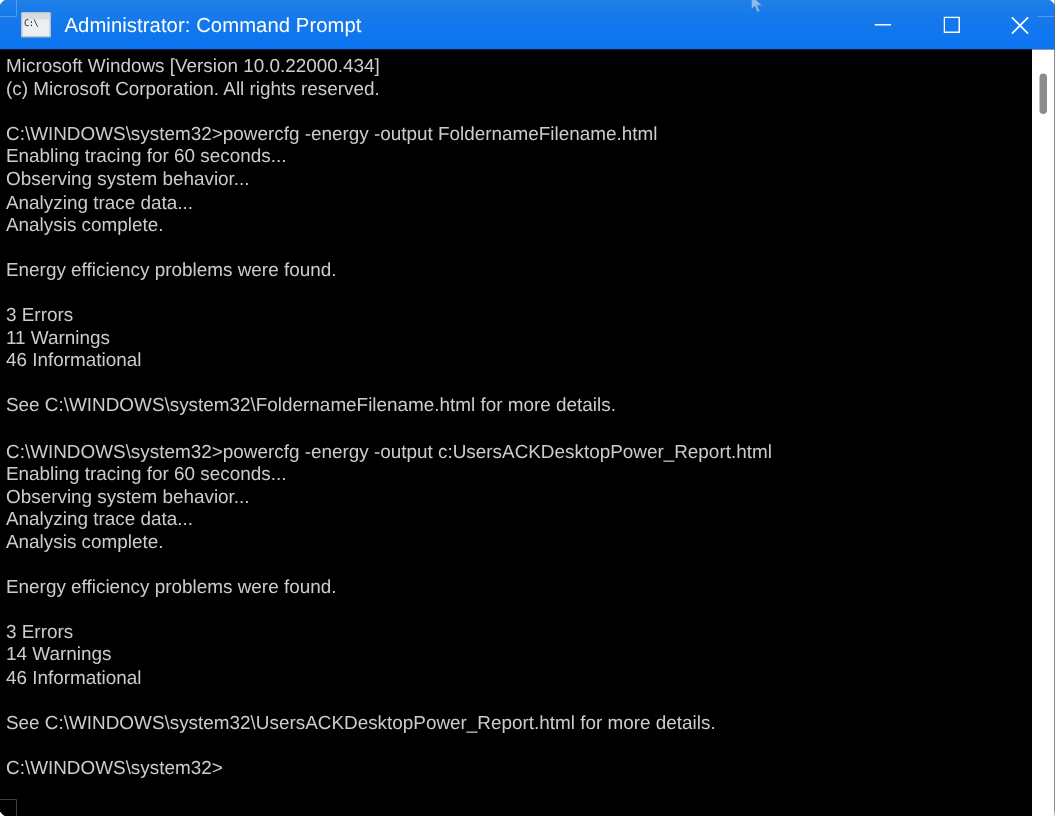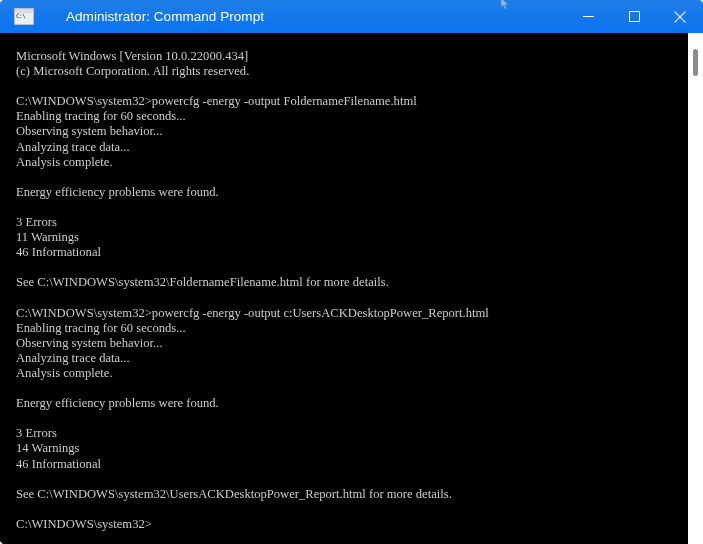--- a/index.html
+++ b/index.html
@@ -36,21 +36,20 @@
     display: flex;
     align-items: center;
     overflow: hidden;
   }
   .titlebar-left {
     display: flex;
     align-items: center;
     flex: 1 1 auto;
     min-width: 0;
     padding-left: 14px;
-    gap: 23px;
   }
   .app-icon {
     width: 18px;
     height: 15px;
     flex: 0 0 auto;
     background: #eceff2;
     border: 1px solid #b9bfc7;
     border-radius: 1px;
     position: relative;
     overflow: hidden;
@@ -112,23 +111,23 @@
   .console {
     position: absolute;
     left: 0;
     top: 33px;
     width: 688px;
     height: 511px;
     background: #000000;
     overflow: hidden;
   }
   .console-text {
-    margin: 12px;
+    margin: 0;
     padding: 4px 0 0 4px;
-    font-family: Liberation Serif, serif;
+    font-family: Liberation Sans, sans-serif;
     font-size: 12.6px;
     line-height: 15.1px;
     color: #cccccc;
     white-space: pre;
     letter-spacing: 0px;
   }
 
   
   .scrollbar {
     position: absolute;

